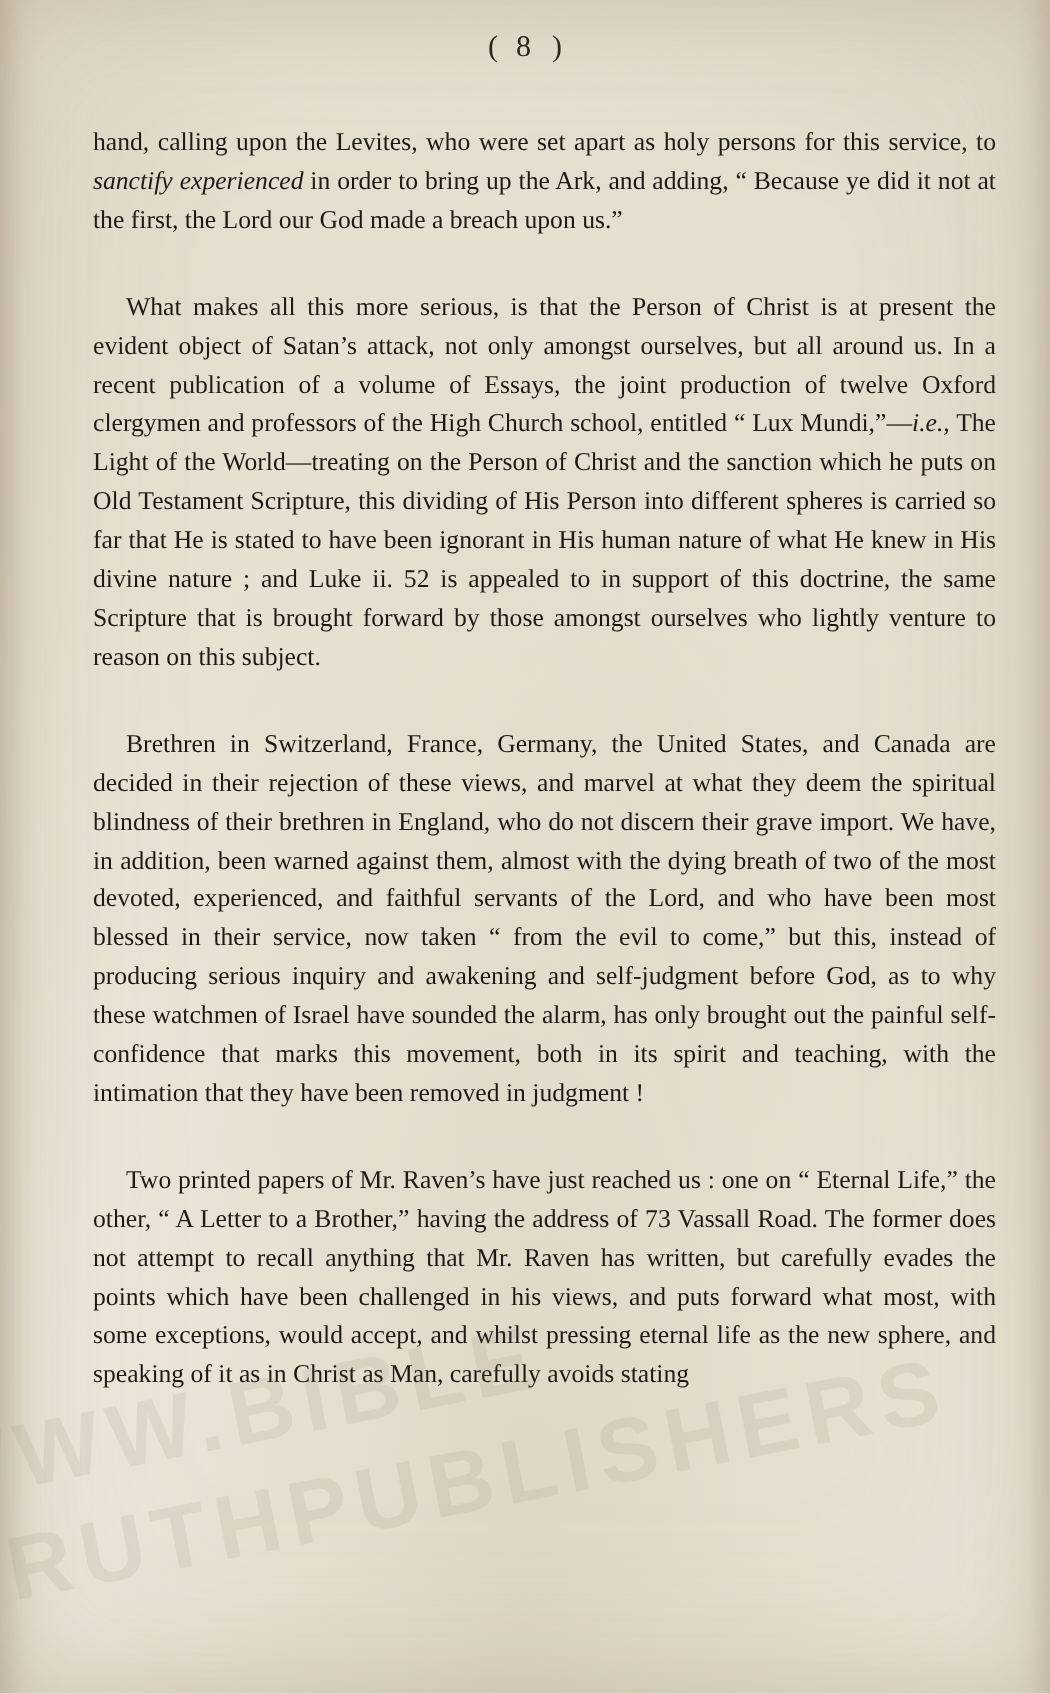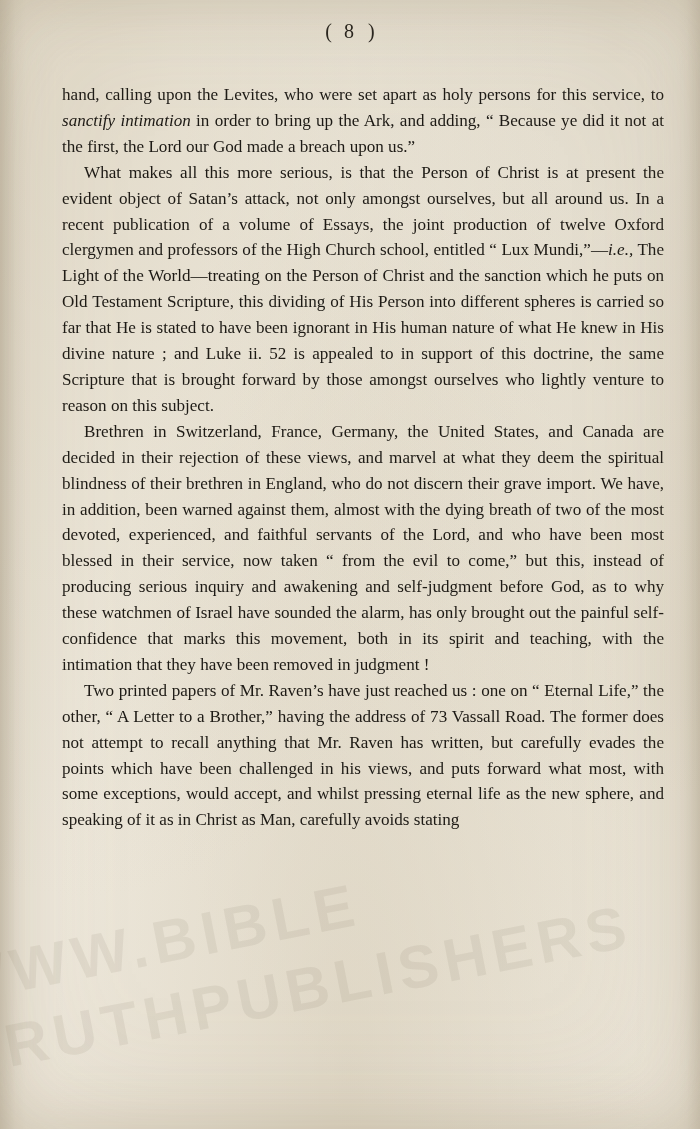--- a/index.html
+++ b/index.html
@@ -101,38 +101,39 @@
     text-align: justify;
     text-justify: inter-word;
     color: #1d1a15;
   }
   .body-text p {
     margin: 0;
     text-indent: 0;
   }
   .body-text p.indent {
     text-indent: 22px;
+    margin-top: 32px;
   }
   .body-text i {
     font-style: italic;
   }
 </style>
 </head>
 <body>
 
 <div class="paper-texture"></div>
 
 <div class="page">
 
   <div class="page-number">
     <span class="pn-paren">(</span><span class="pn-num">8</span><span class="pn-paren">)</span>
   </div>
 
   <div class="body-text">
-      <p>hand, calling upon the Levites, who were set apart as holy persons for this service, to <i>sanctify intimation</i> in order to bring up the Ark, and adding, “ Because ye did it not at the first, the Lord our God made a breach upon us.”</p>
+      <p>hand, calling upon the Levites, who were set apart as holy persons for this service, to <i>sanctify experienced</i> in order to bring up the Ark, and adding, “ Because ye did it not at the first, the Lord our God made a breach upon us.”</p>
       <p class="indent">What makes all this more serious, is that the Person of Christ is at present the evident object of Satan’s attack, not only amongst ourselves, but all around us.   In a recent publication of a volume of Essays, the joint production of twelve Oxford clergymen and professors of the  High Church school, entitled “ Lux Mundi,”—<i>i.e.,</i> The Light of the World—treating on the Person of Christ and the sanction which he puts on Old Testament Scripture, this dividing of His Person into different spheres is carried so far that He is stated to have been ignorant in His human nature of what He knew in His divine nature ; and Luke ii. 52 is appealed to in support of this doctrine, the same Scripture that is brought forward by those amongst ourselves who lightly venture to reason on this subject.</p>
       <p class="indent">Brethren in Switzerland, France, Germany, the United States, and Canada are decided in their rejection of these views, and marvel at what they deem the spiritual blindness of their brethren in England, who do not discern their grave import.   We have, in addition, been warned against them, almost with the dying breath of two of the most devoted, experienced, and faithful servants of the Lord, and who have been most blessed in their service, now taken “ from the evil to come,” but this, instead of producing serious inquiry and awakening and self-judgment before God, as to why these watchmen of Israel have sounded the alarm, has only brought out the painful self-confidence that marks this movement, both in its spirit and teaching, with the intimation that they have been removed in judgment !</p>
       <p class="indent">Two printed papers of Mr. Raven’s have just reached us : one on “ Eternal Life,” the other, “ A Letter to a Brother,” having the address of 73 Vassall Road.  The former does not attempt to recall anything that Mr. Raven has written, but carefully evades the points which have been challenged in his views, and puts forward what most, with some exceptions, would accept, and whilst pressing eternal life as the new sphere, and speaking of it as in Christ as Man, carefully avoids stating</p>
     </div>
 
 </div>
 
 <div class="watermark">
   <span class="wm1">WWW.BIBLE</span>
   <span class="wm2">TRUTHPUBLISHERS</span>

